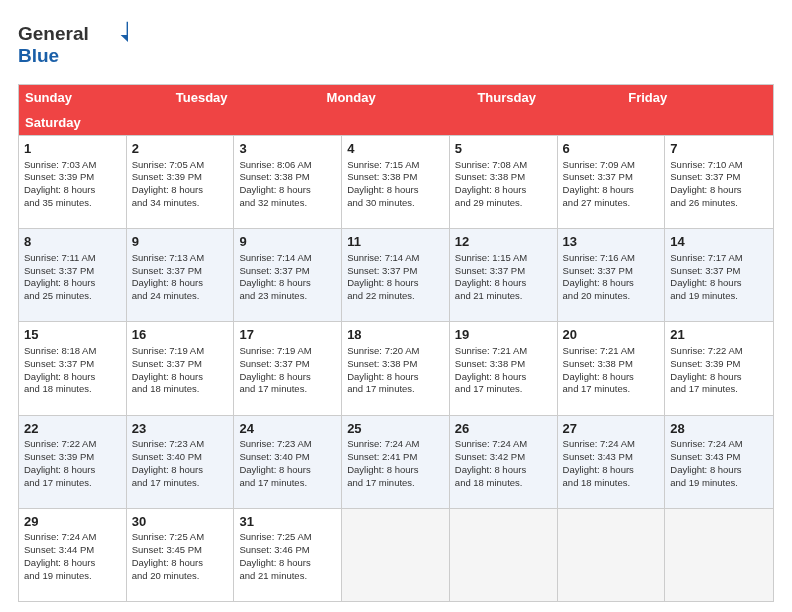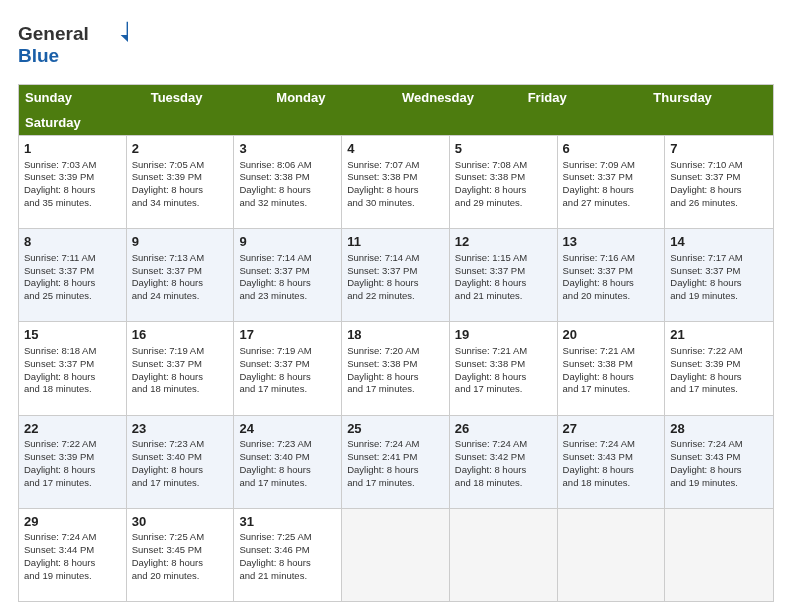--- a/index.html
+++ b/index.html
@@ -41,22 +41,22 @@
       color: #555;
     }
     .calendar {
       flex: 1;
       display: flex;
       flex-direction: column;
       border: 1px solid #ccc;
     }
     .cal-header {
       display: grid;
-      grid-template-columns: repeat(6, 1fr);
-      background: #4d7c0f;
+      grid-template-columns: repeat(5, 1fr);
+      background: #ef4444;
     }
     .cal-header-cell {
       color: #fff;
       font-size: 13px;
       font-weight: bold;
       padding: 5px 6px;
       text-align: left;
     }
     .cal-body {
       display: flex;
@@ -118,31 +118,30 @@
       <div class="month-title"></div>
       <div class="subtitle"></div>
     </div>
   </div>
 
   <div class="calendar">
     <div class="cal-header">
     <div class="cal-header-cell">Sunday</div>
         <div class="cal-header-cell">Tuesday</div>
         <div class="cal-header-cell">Monday</div>
-        <div class="cal-header-cell">Wednesday</div>
+        <div class="cal-header-cell">Thursday</div>
         <div class="cal-header-cell">Friday</div>
-        <div class="cal-header-cell">Thursday</div>
         <div class="cal-header-cell">Saturday</div>
       </div>
     <div class="cal-body">
     <div class="cal-row">
           <div class="cal-cell"><span class="day-num">1</span><span><span>Sunrise: 7:03 AM</span><br><span>Sunset: 3:39 PM</span><br><span>Daylight: 8 hours<br>and 35 minutes.</span></span></div>
           <div class="cal-cell"><span class="day-num">2</span><span><span>Sunrise: 7:05 AM</span><br><span>Sunset: 3:39 PM</span><br><span>Daylight: 8 hours<br>and 34 minutes.</span></span></div>
           <div class="cal-cell"><span class="day-num">3</span><span><span>Sunrise: 8:06 AM</span><br><span>Sunset: 3:38 PM</span><br><span>Daylight: 8 hours<br>and 32 minutes.</span></span></div>
-          <div class="cal-cell"><span class="day-num">4</span><span><span>Sunrise: 7:07 AM</span><br><span>Sunset: 3:38 PM</span><br><span>Daylight: 8 hours<br>and 30 minutes.</span></span></div>
+          <div class="cal-cell"><span class="day-num">4</span><span><span>Sunrise: 7:15 AM</span><br><span>Sunset: 3:38 PM</span><br><span>Daylight: 8 hours<br>and 30 minutes.</span></span></div>
           <div class="cal-cell"><span class="day-num">5</span><span><span>Sunrise: 7:08 AM</span><br><span>Sunset: 3:38 PM</span><br><span>Daylight: 8 hours<br>and 29 minutes.</span></span></div>
           <div class="cal-cell"><span class="day-num">6</span><span><span>Sunrise: 7:09 AM</span><br><span>Sunset: 3:37 PM</span><br><span>Daylight: 8 hours<br>and 27 minutes.</span></span></div>
           <div class="cal-cell"><span class="day-num">7</span><span><span>Sunrise: 7:10 AM</span><br><span>Sunset: 3:37 PM</span><br><span>Daylight: 8 hours<br>and 26 minutes.</span></span></div>
         </div>
         <div class="cal-row">
           <div class="cal-cell"><span class="day-num">8</span><span><span>Sunrise: 7:11 AM</span><br><span>Sunset: 3:37 PM</span><br><span>Daylight: 8 hours<br>and 25 minutes.</span></span></div>
           <div class="cal-cell"><span class="day-num">9</span><span><span>Sunrise: 7:13 AM</span><br><span>Sunset: 3:37 PM</span><br><span>Daylight: 8 hours<br>and 24 minutes.</span></span></div>
           <div class="cal-cell"><span class="day-num">9</span><span><span>Sunrise: 7:14 AM</span><br><span>Sunset: 3:37 PM</span><br><span>Daylight: 8 hours<br>and 23 minutes.</span></span></div>
           <div class="cal-cell"><span class="day-num">11</span><span><span>Sunrise: 7:14 AM</span><br><span>Sunset: 3:37 PM</span><br><span>Daylight: 8 hours<br>and 22 minutes.</span></span></div>
           <div class="cal-cell"><span class="day-num">12</span><span><span>Sunrise: 1:15 AM</span><br><span>Sunset: 3:37 PM</span><br><span>Daylight: 8 hours<br>and 21 minutes.</span></span></div>

